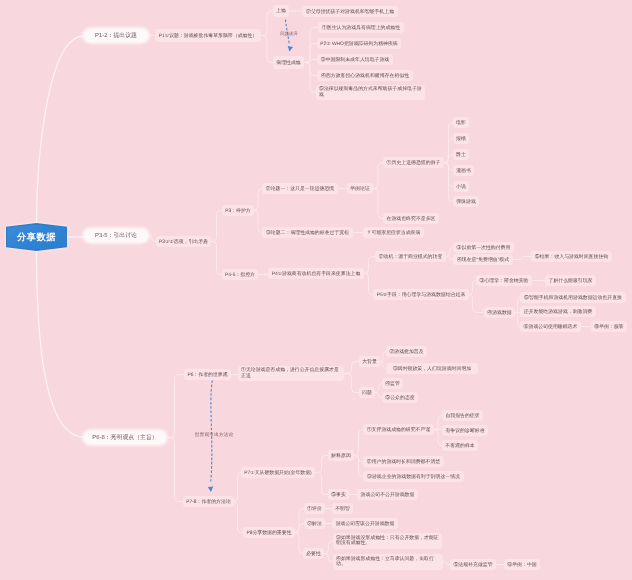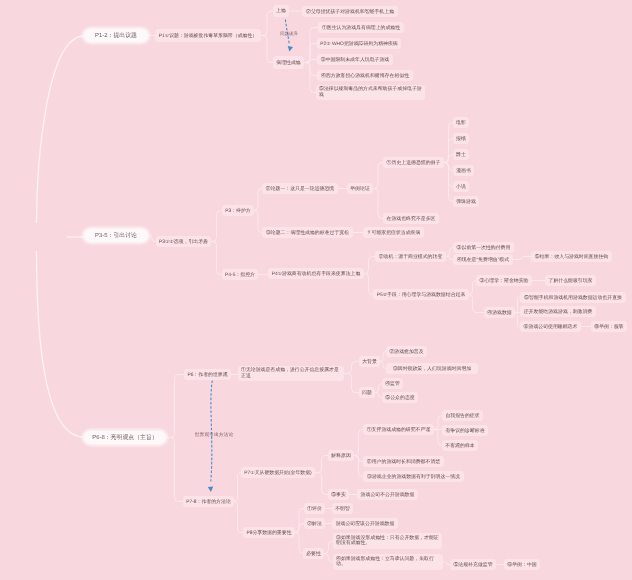--- a/index.html
+++ b/index.html
@@ -103,20 +103,27 @@
 <path d="M325.0 523.5 L332.0 523.5"></path>
 <path d="M324.0 553.5 L324.5 553.5 Q328.5 553.5 328.5 549.5 L328.5 545.0 Q328.5 541.0 332.5 541.0 L333.0 541.0"></path>
 <path d="M324.0 553.5 L324.5 553.5 Q328.5 553.5 328.5 557.5 L328.5 558.0 Q328.5 562.0 332.5 562.0 L333.0 562.0"></path>
 <path d="M443.0 562.0 L445.2 562.0 Q446.5 562.0 446.5 563.2 L446.5 563.2 Q446.5 564.5 447.8 564.5 L450.0 564.5"></path>
 <path d="M496.0 564.5 L504.0 564.5"></path>
 <path class="arrow" d="M285.4 19.5 C286.4 28 288.2 36 289.4 45.0"></path>
 <polygon class="arrowhead" points="287.2,46.4 292.6,46.4 289.9,51.6" transform="rotate(10 289.9 48.8)"></polygon>
 <path class="arrow" d="M212.3 380.5 C208.5 405 214.0 440 210.8 481.5"></path>
 <polygon class="arrowhead" points="208.0,486.8 213.4,486.8 210.7,492.0" transform="rotate(-4 210.7 489.2)"></polygon>
 </svg>
+<div id="rootwrap" style="left:6px;top:223px;width:61px;height:28px">
+      <div id="root">
+        <div class="inner">
+          <span>分享数据</span>
+        </div>
+      </div>
+    </div>
 <div class="nd b" id="b1" style="left:84px;top:29px;width:64px;height:13px;font-size:5.9px">
       <span>P1-2：提出议题</span>
     </div>
 <div class="nd b" id="b2" style="left:84px;top:229px;width:64px;height:13px;font-size:5.9px">
       <span>P3-5：引出讨论</span>
     </div>
 <div class="nd b" id="b3" style="left:84px;top:431px;width:82px;height:13px;font-size:5.9px">
       <span>P6-8：亮明观点（主旨）</span>
     </div>
 <div class="nd n" id="n101" style="left:155px;top:29px;width:106px;height:13px;font-size:4.9px">

